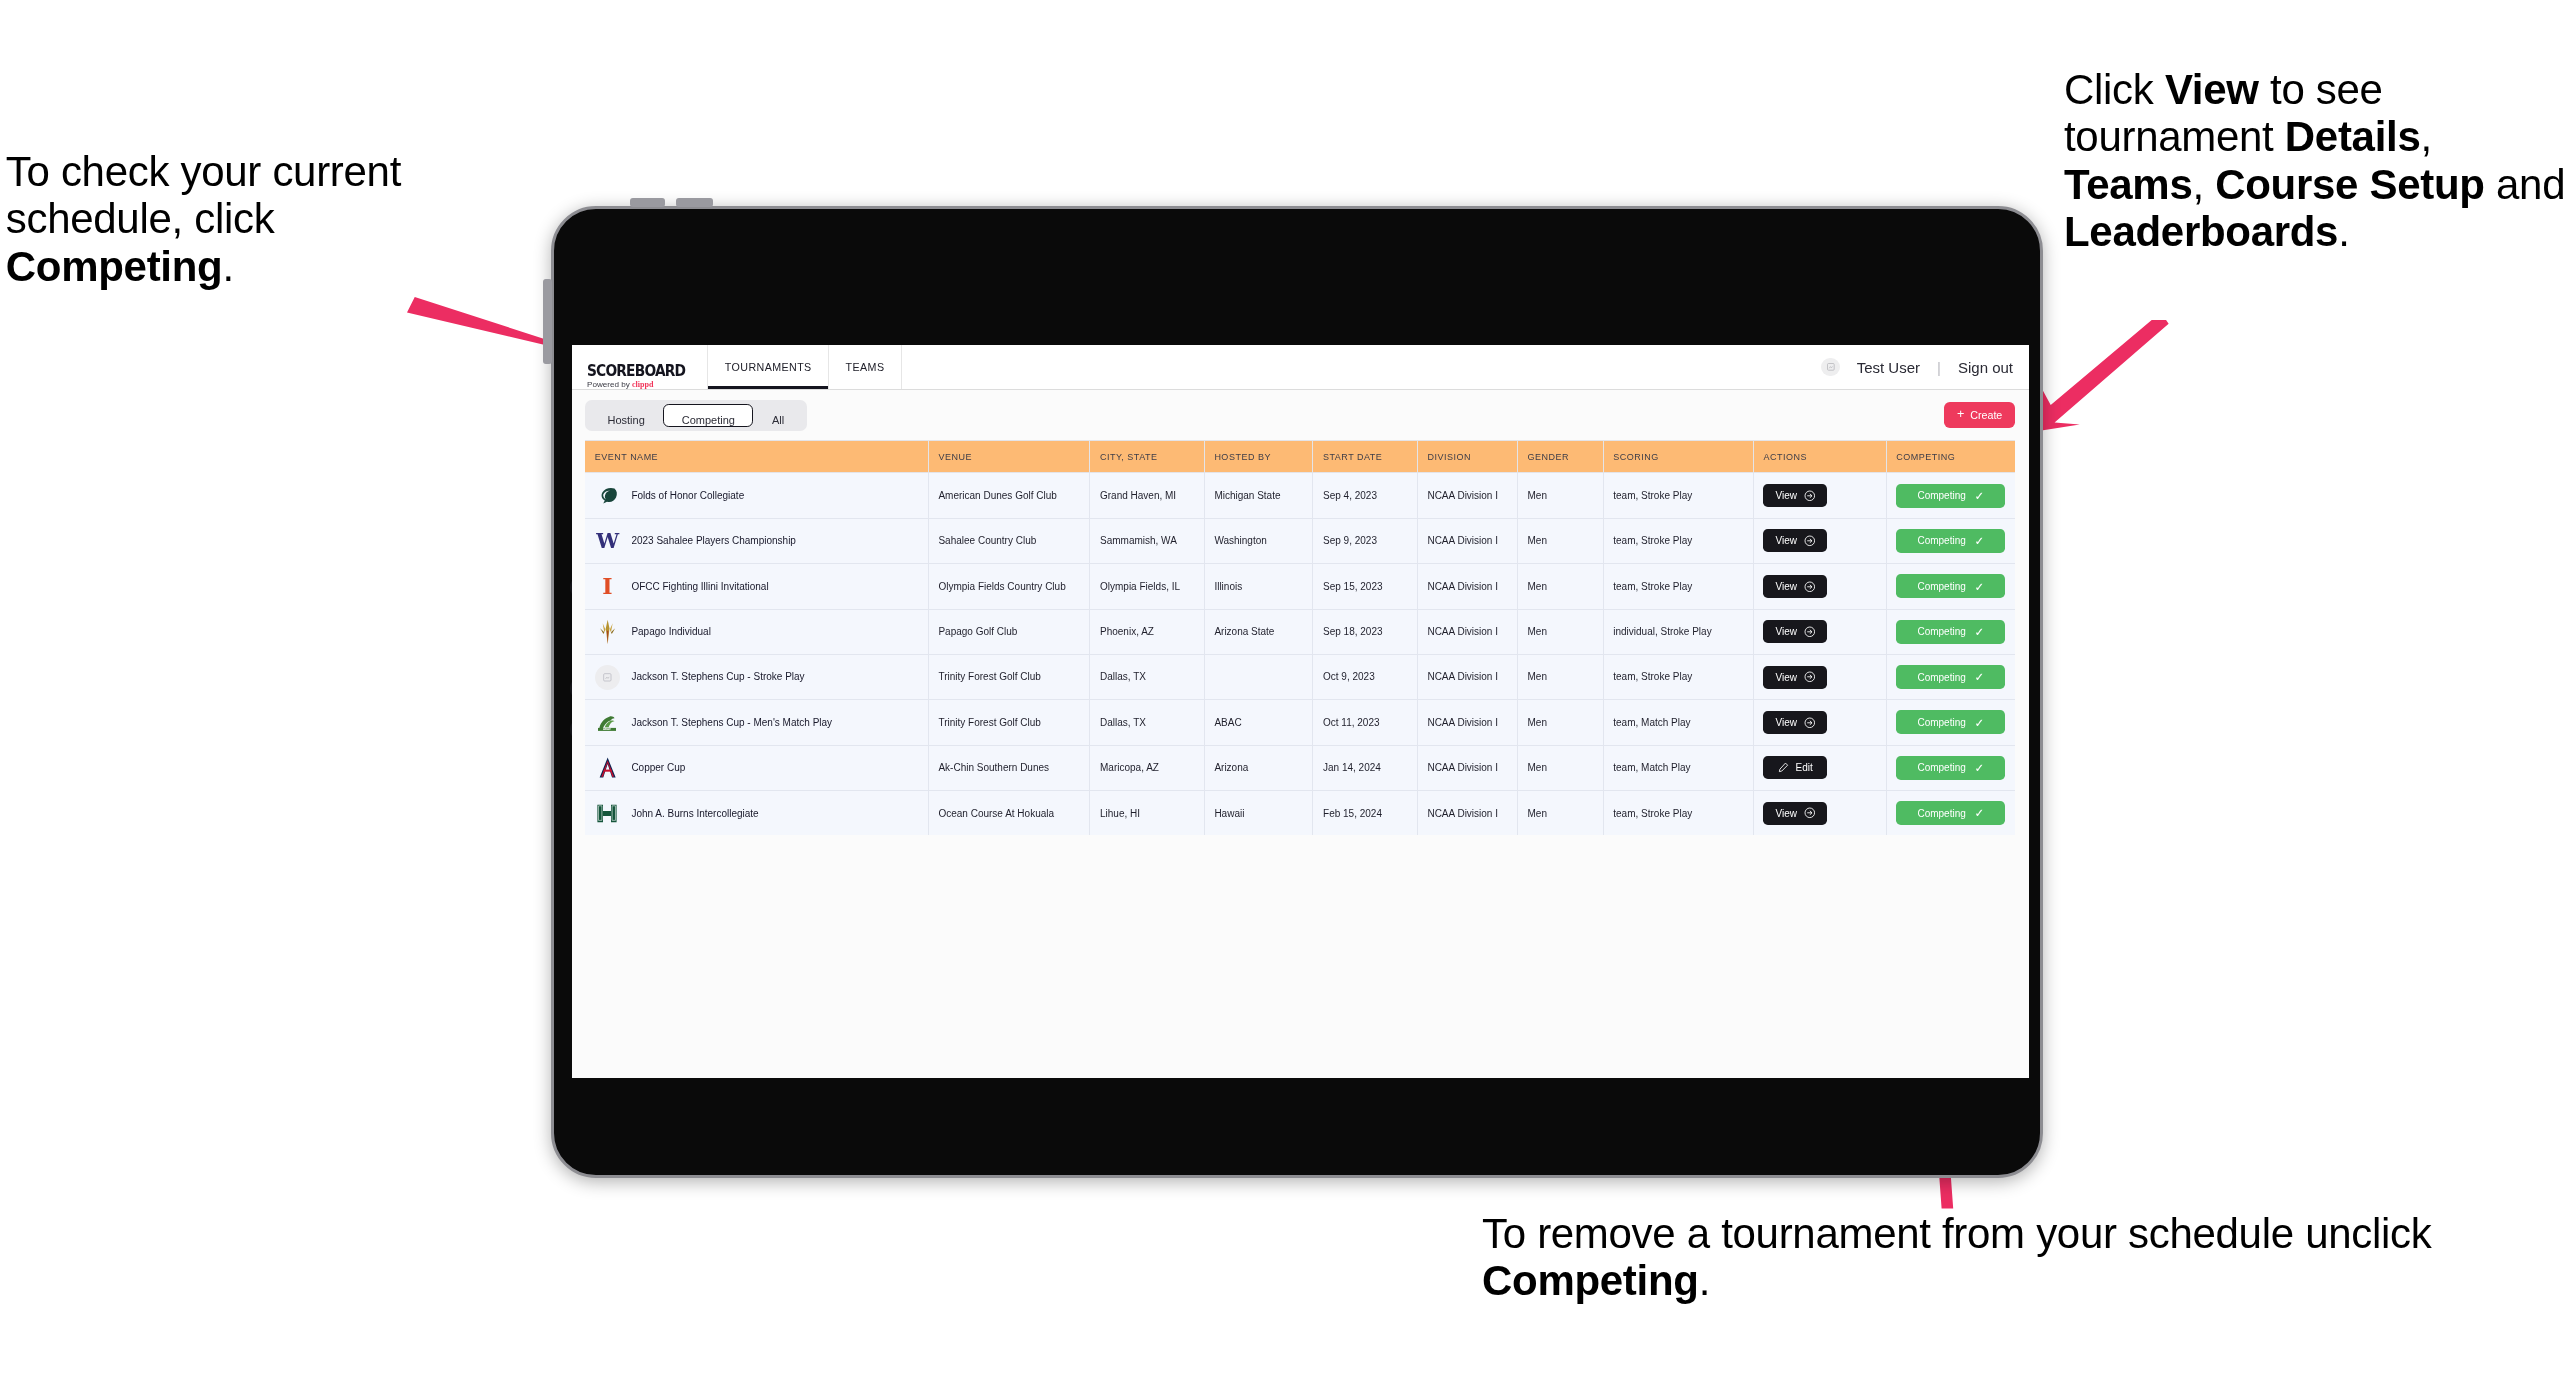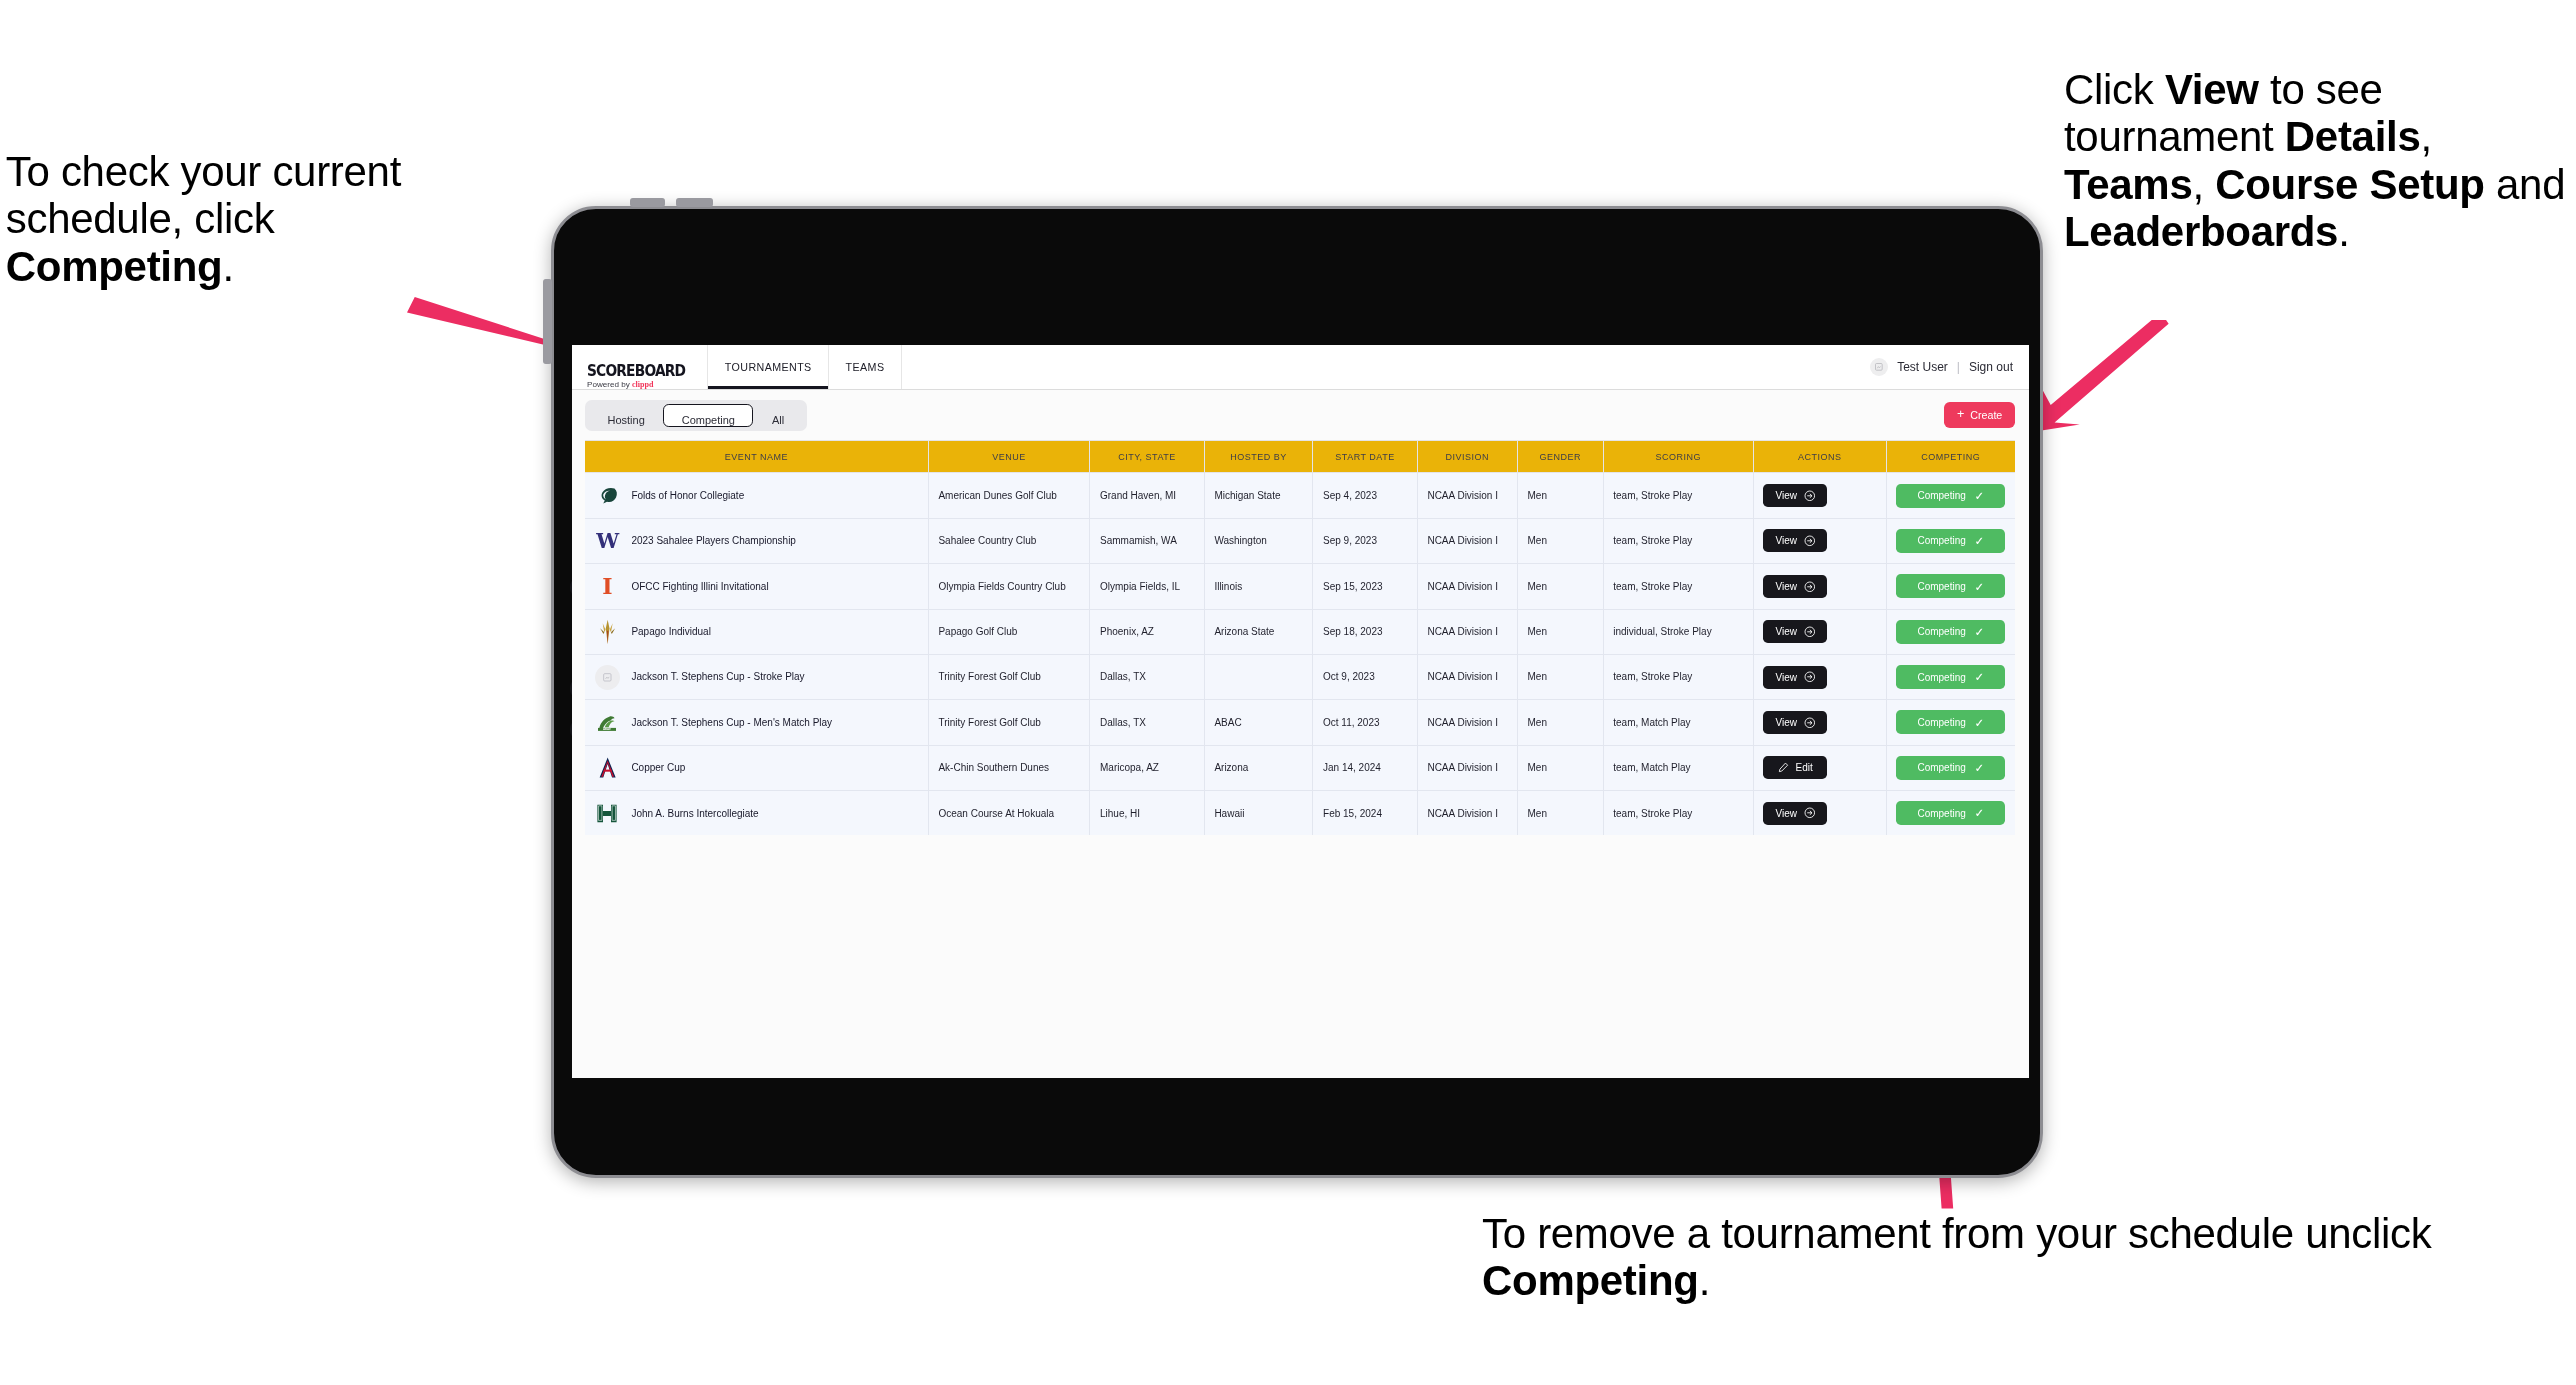--- a/index.html
+++ b/index.html
@@ -86,22 +86,22 @@
   #brand-sub .accent { color: #f1355a; font-weight: 700; font-family: Liberation Serif, serif; }
   .navtab {
     display: flex; align-items: center; padding: 0 16.5px;
     font-size: 10.7px; letter-spacing: 0.4px; color: #20202a;
     border-right: 1px solid #e6e6e6;
     cursor: pointer; white-space: nowrap;
   }
   .navtab.active { box-shadow: inset 0 -2.9px 0 #15151f; }
   #header-spacer { flex: 1; }
   #header-user {
-    display: flex; align-items: center; gap: 9px;
-    padding: 0 15.5px; font-size: 12px; color: #2a2a34; white-space: nowrap;
+    display: flex; align-items: center; gap: 17px;
+    padding: 0 15.5px; font-size: 15px; color: #2a2a34; white-space: nowrap;
   }
   #avatar {
     width: 18.4px; height: 18.4px; border-radius: 50%;
     background: #eeeeef; display: flex; align-items: center; justify-content: center;
     color: #b6b6bb; font-size: 9.7px;
   }
   #header-user .sep { color: #bdbdc4; }
   #signout { cursor: pointer; }
 
   
@@ -128,23 +128,23 @@
     height: 26px; padding: 0 12.6px;
     background: #ee3a5d; color: #fff; border: none; border-radius: 5.8px;
     font-size: 10.7px; font-family: inherit; cursor: pointer;
   }
   #create-btn .plus { font-size: 12.6px; line-height: 1; }
 
   
   #table-wrap { padding: 0 13.6px; }
   table { width: 100%; border-collapse: collapse; table-layout: fixed; }
   thead th {
-    background: #eab308;
+    background: #fdba74;
     font-size: 9px; letter-spacing: 0.5px; color: #3d3d48;
-    font-weight: 400; text-align: center;
+    font-weight: 400; text-align: left;
     padding: 10.7px 9.7px; border-right: 1px solid #e4e4e8;
     border-top: 1px solid #e4e4e8; border-bottom: 1px solid #e4e4e8;
     white-space: nowrap; text-transform: uppercase;
   }
   thead th:last-child { border-right: none; }
   tbody td {
     background: #f4f7fd;
     font-size: 10px; color: #1f1f2b;
     padding: 9.7px; border-right: 1px solid #e2e6ef;
     border-bottom: 1px solid #e2e6ef;

